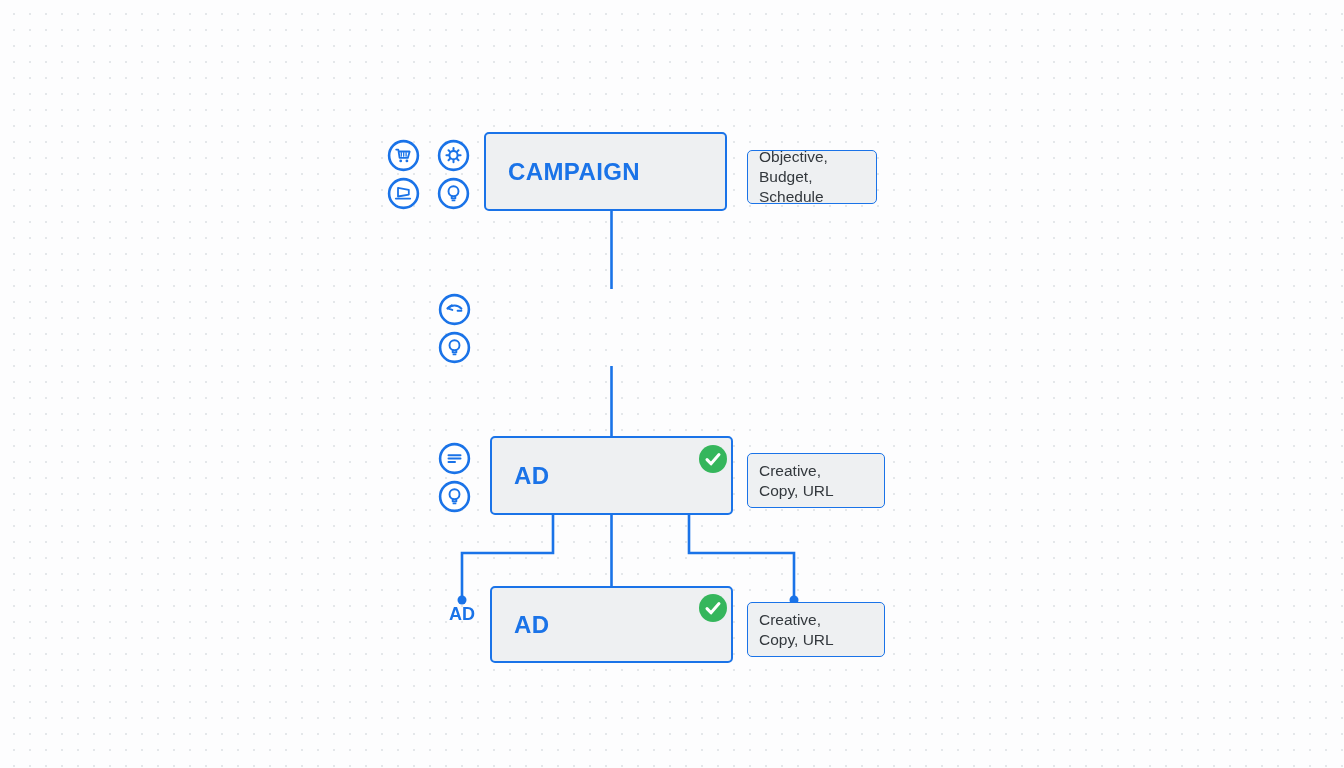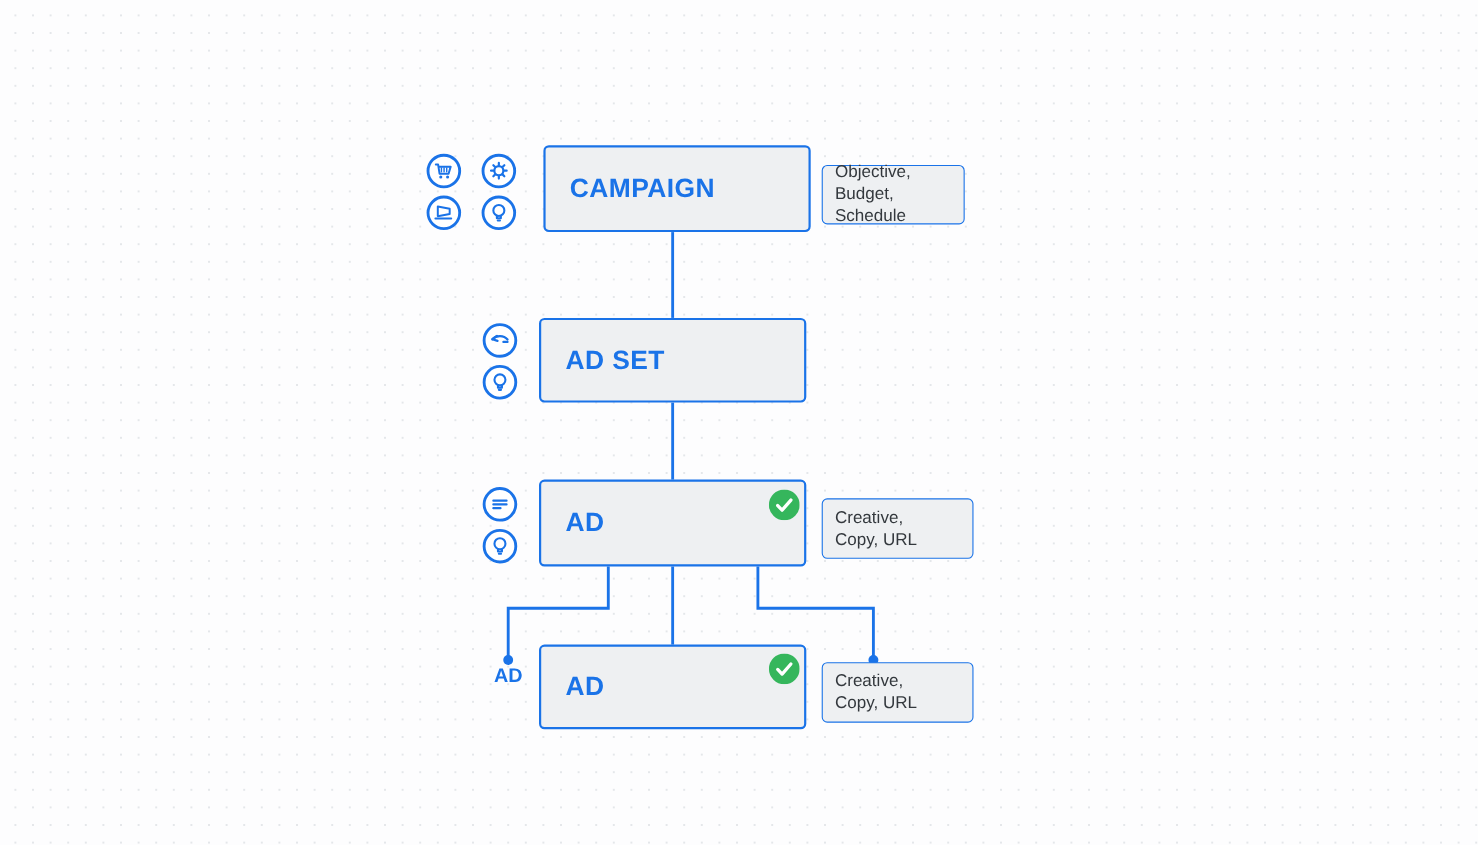--- a/index.html
+++ b/index.html
@@ -134,27 +134,24 @@
     <svg width="33" height="33" viewBox="0 0 33 33">
       <circle cx="16.5" cy="16.5" r="14.4" fill="#ffffff" stroke="#1a73e8" stroke-width="2.6"></circle>
       <g fill="none" stroke="#1a73e8" stroke-width="1.9" stroke-linecap="round" stroke-linejoin="round">
         <circle cx="16.5" cy="14.3" r="5"></circle>
         <path d="M14.7 19.3 V21.4 H18.3 V19.3"></path>
         <path d="M15.5 23.4 h2"></path>
       </g>
     </svg>
   </div>
 
-  <div class="node" style="left:494px;top:132px;width:243px;height:79px;">
+  <div class="node" style="left:484px;top:132px;width:243px;height:79px;">
     <span class="node-title">CAMPAIGN</span>
   </div>
 
-  <div class="node" style="left:490px;top:289px;width:243px;height:77px;">
-    <span class="node-title">AD SET</span>
-  </div>
 
   <div class="node" style="left:490px;top:436px;width:243px;height:79px;">
     <span class="node-title">AD</span>
     <div class="check" style="left:207px;top:7px;">
       <svg width="28" height="28" viewBox="0 0 28 28">
         <circle cx="14" cy="14" r="14" fill="#35b65c"></circle>
         <path d="M8 14.6 l4 4.2 l8 -9.2" fill="none" stroke="#ffffff" stroke-width="3" stroke-linecap="round" stroke-linejoin="round"></path>
       </svg>
     </div>
   </div>

